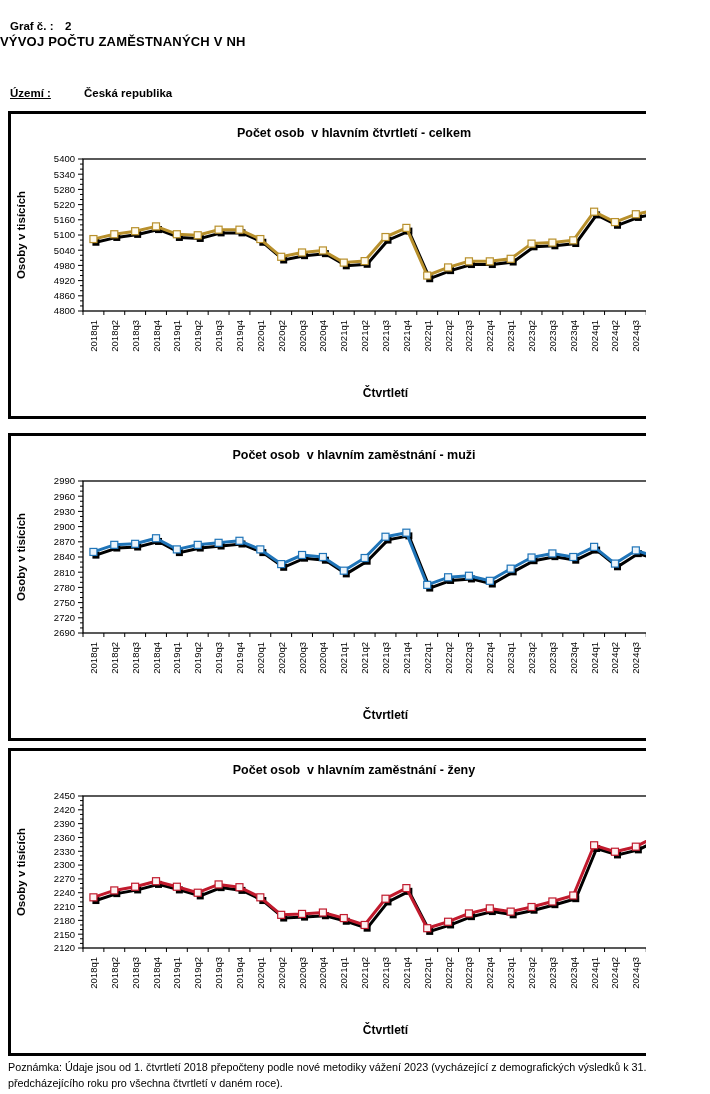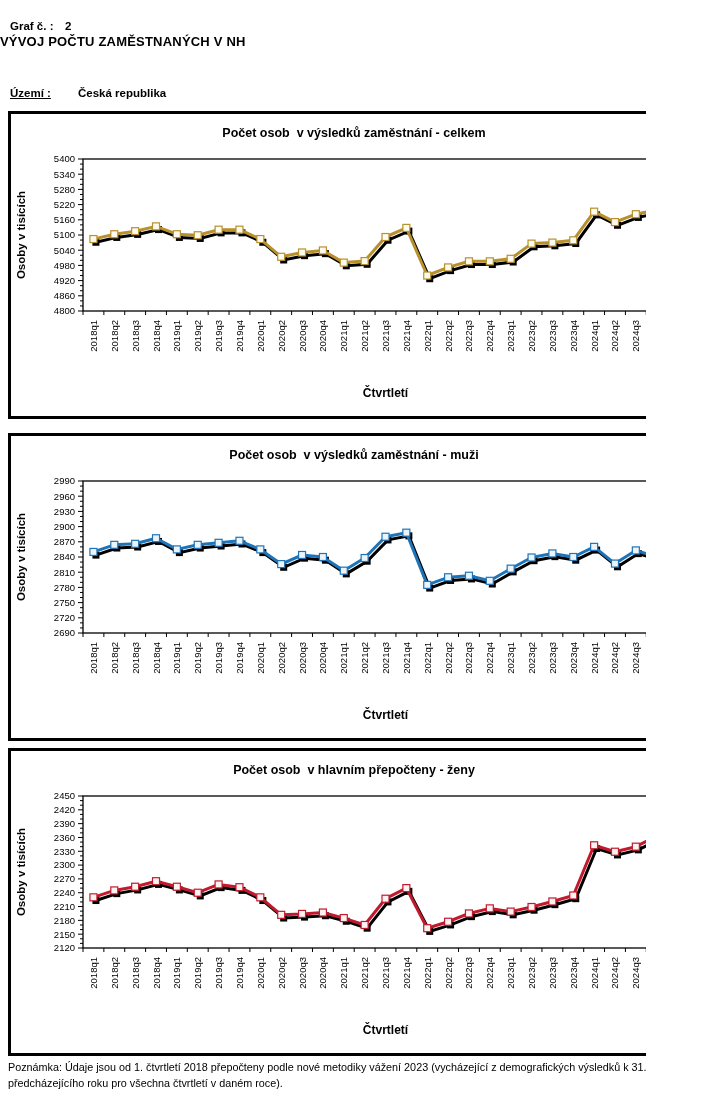--- a/index.html
+++ b/index.html
@@ -5,21 +5,21 @@
   html,body{margin:0;padding:0;background:#fff;}
   .page{
     position:relative;width:646px;height:1094px;background:#ffffff;
     font-family:"Liberation Sans",sans-serif;color:#000;overflow:hidden;
   }
   .graf-row{position:absolute;top:20px;left:10px;font-size:11.5px;font-weight:bold;}
   .graf-number{position:absolute;left:55px;top:0;}
   .main-title{position:absolute;top:34px;left:0;width:710px;text-align:left;
     font-size:13px;font-weight:bold;letter-spacing:.2px;}
   .uzemi-row{position:absolute;top:87px;left:10px;font-size:11.5px;font-weight:bold;text-decoration:underline;}
-  .uzemi-value{position:absolute;left:68px;top:0;width:300px;}
+  .uzemi-value{position:absolute;left:74px;top:0;width:300px;}
   .chart-box{position:absolute;left:8px;width:692px;height:308px;
     border:3px solid #000;background:#fff;box-sizing:border-box;}
   .chart-box .chart-title{position:absolute;top:12px;left:0;width:100%;text-align:center;
     font-size:12.5px;font-weight:bold;white-space:pre;}
   .chart-box svg{position:absolute;top:0;left:0;}
   .note{position:absolute;top:1059px;left:8px;width:696px;
     font-size:10.8px;line-height:1.5;}
 </style>
 </head>
 <body>
@@ -210,21 +210,21 @@
           <rect x="517.0344827586207" y="126.11333333333334" width="7" height="7" fill="#FFFBEE" stroke="#B8902C" stroke-width="1.2"></rect>
           <rect x="537.8965517241379" y="125.1" width="7" height="7" fill="#FFFBEE" stroke="#B8902C" stroke-width="1.2"></rect>
           <rect x="558.7586206896551" y="122.82" width="7" height="7" fill="#FFFBEE" stroke="#B8902C" stroke-width="1.2"></rect>
           <rect x="579.6206896551724" y="94.19333333333333" width="7" height="7" fill="#FFFBEE" stroke="#B8902C" stroke-width="1.2"></rect>
           <rect x="600.4827586206897" y="104.58000000000001" width="7" height="7" fill="#FFFBEE" stroke="#B8902C" stroke-width="1.2"></rect>
           <rect x="621.3448275862069" y="96.72666666666666" width="7" height="7" fill="#FFFBEE" stroke="#B8902C" stroke-width="1.2"></rect>
           <rect x="642.2068965517242" y="92.41999999999999" width="7" height="7" fill="#FFFBEE" stroke="#B8902C" stroke-width="1.2"></rect>
           <rect x="663.0689655172414" y="86.08666666666667" width="7" height="7" fill="#FFFBEE" stroke="#B8902C" stroke-width="1.2"></rect>
         </g>
       </svg>
-    <div class="chart-title">Počet osob  v výsledků zaměstnání - celkem</div>
+    <div class="chart-title">Počet osob  v hlavním čtvrtletí - celkem</div>
   </div>
 
   <div class="chart-box" style="top:433px">
     <svg width="686" height="302" viewBox="0 0 686 302">
         <rect x="72" y="45" width="605" height="152" fill="#ffffff" stroke="#000" stroke-width="1.3"></rect>
         <g>
           <line x1="67" y1="197" x2="72" y2="197" stroke="#000" stroke-width="1"></line>
           <text x="64" y="200.4" text-anchor="end" style="font-family:&quot;Liberation Sans&quot;,sans-serif;font-size:9.5px">2690</text>
           <line x1="69" y1="191.93333333333334" x2="72" y2="191.93333333333334" stroke="#000" stroke-width="1"></line>
           <line x1="69" y1="186.86666666666667" x2="72" y2="186.86666666666667" stroke="#000" stroke-width="1"></line>
@@ -392,21 +392,21 @@
           <rect x="517.0344827586207" y="118.00666666666667" width="7" height="7" fill="#EBF4FB" stroke="#1F74B8" stroke-width="1.2"></rect>
           <rect x="537.8965517241379" y="113.95333333333333" width="7" height="7" fill="#EBF4FB" stroke="#1F74B8" stroke-width="1.2"></rect>
           <rect x="558.7586206896551" y="117.5" width="7" height="7" fill="#EBF4FB" stroke="#1F74B8" stroke-width="1.2"></rect>
           <rect x="579.6206896551724" y="107.36666666666667" width="7" height="7" fill="#EBF4FB" stroke="#1F74B8" stroke-width="1.2"></rect>
           <rect x="600.4827586206897" y="124.08666666666667" width="7" height="7" fill="#EBF4FB" stroke="#1F74B8" stroke-width="1.2"></rect>
           <rect x="621.3448275862069" y="110.91333333333333" width="7" height="7" fill="#EBF4FB" stroke="#1F74B8" stroke-width="1.2"></rect>
           <rect x="642.2068965517242" y="117.5" width="7" height="7" fill="#EBF4FB" stroke="#1F74B8" stroke-width="1.2"></rect>
           <rect x="663.0689655172414" y="139.79333333333335" width="7" height="7" fill="#EBF4FB" stroke="#1F74B8" stroke-width="1.2"></rect>
         </g>
       </svg>
-    <div class="chart-title">Počet osob  v výsledků zaměstnání - muži</div>
+    <div class="chart-title">Počet osob  v hlavním zaměstnání - muži</div>
   </div>
 
   <div class="chart-box" style="top:748px">
     <svg width="686" height="302" viewBox="0 0 686 302">
         <rect x="72" y="45" width="605" height="152" fill="#ffffff" stroke="#000" stroke-width="1.3"></rect>
         <g>
           <line x1="67" y1="197" x2="72" y2="197" stroke="#000" stroke-width="1"></line>
           <text x="64" y="200.4" text-anchor="end" style="font-family:&quot;Liberation Sans&quot;,sans-serif;font-size:9.5px">2120</text>
           <line x1="69" y1="192.3939393939394" x2="72" y2="192.3939393939394" stroke="#000" stroke-width="1"></line>
           <line x1="69" y1="187.78787878787878" x2="72" y2="187.78787878787878" stroke="#000" stroke-width="1"></line>
@@ -578,18 +578,18 @@
           <rect x="517.0344827586207" y="152.5060606060606" width="7" height="7" fill="#FCF2F2" stroke="#C11A2D" stroke-width="1.2"></rect>
           <rect x="537.8965517241379" y="146.9787878787879" width="7" height="7" fill="#FCF2F2" stroke="#C11A2D" stroke-width="1.2"></rect>
           <rect x="558.7586206896551" y="140.9909090909091" width="7" height="7" fill="#FCF2F2" stroke="#C11A2D" stroke-width="1.2"></rect>
           <rect x="579.6206896551724" y="90.78484848484848" width="7" height="7" fill="#FCF2F2" stroke="#C11A2D" stroke-width="1.2"></rect>
           <rect x="600.4827586206897" y="97.23333333333333" width="7" height="7" fill="#FCF2F2" stroke="#C11A2D" stroke-width="1.2"></rect>
           <rect x="621.3448275862069" y="92.16666666666667" width="7" height="7" fill="#FCF2F2" stroke="#C11A2D" stroke-width="1.2"></rect>
           <rect x="642.2068965517242" y="81.57272727272728" width="7" height="7" fill="#FCF2F2" stroke="#C11A2D" stroke-width="1.2"></rect>
           <rect x="663.0689655172414" y="52.093939393939394" width="7" height="7" fill="#FCF2F2" stroke="#C11A2D" stroke-width="1.2"></rect>
         </g>
       </svg>
-    <div class="chart-title">Počet osob  v hlavním přepočteny - ženy</div>
+    <div class="chart-title">Počet osob  v hlavním zaměstnání - ženy</div>
   </div>
 
   <div class="note">Poznámka: Údaje jsou od 1. čtvrtletí 2018 přepočteny podle nové metodiky vážení 2023 (vycházející z demografických výsledků k 31. 12. předcházejícího roku pro všechna čtvrtletí v daném roce).</div>
 
 </div>
 
 </body></html>

